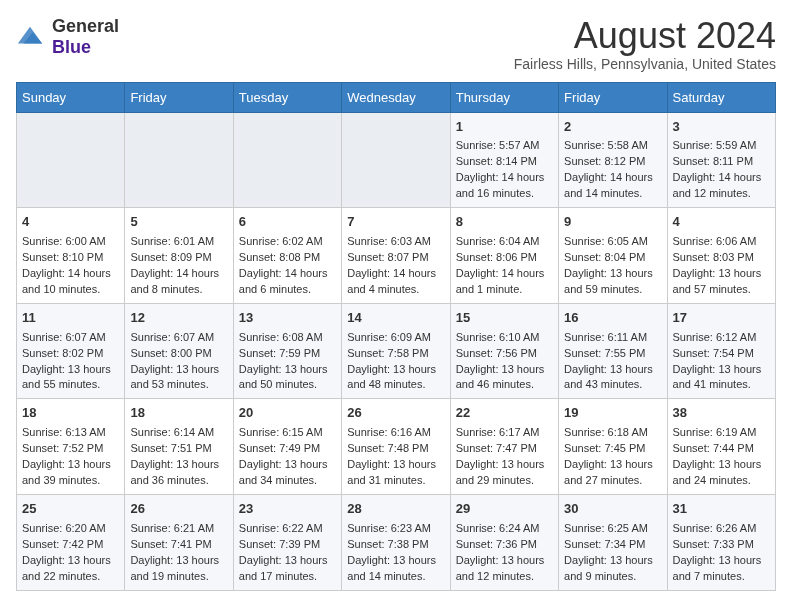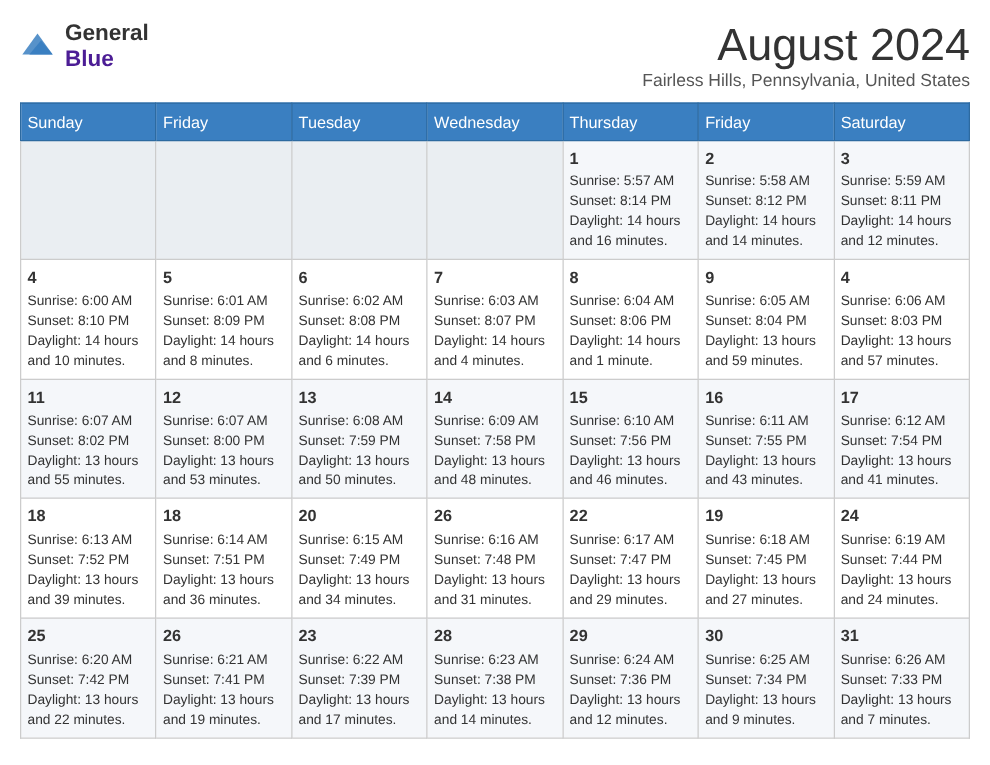--- a/index.html
+++ b/index.html
@@ -154,21 +154,21 @@
         <td><span class="day-number">16</span><span>Sunrise: 6:11 AM<br>Sunset: 7:55 PM<br>Daylight: 13 hours and 43 minutes.</span></td>
         <td><span class="day-number">17</span><span>Sunrise: 6:12 AM<br>Sunset: 7:54 PM<br>Daylight: 13 hours and 41 minutes.</span></td>
       </tr>
       <tr>
         <td><span class="day-number">18</span><span>Sunrise: 6:13 AM<br>Sunset: 7:52 PM<br>Daylight: 13 hours and 39 minutes.</span></td>
         <td><span class="day-number">18</span><span>Sunrise: 6:14 AM<br>Sunset: 7:51 PM<br>Daylight: 13 hours and 36 minutes.</span></td>
         <td><span class="day-number">20</span><span>Sunrise: 6:15 AM<br>Sunset: 7:49 PM<br>Daylight: 13 hours and 34 minutes.</span></td>
         <td><span class="day-number">26</span><span>Sunrise: 6:16 AM<br>Sunset: 7:48 PM<br>Daylight: 13 hours and 31 minutes.</span></td>
         <td><span class="day-number">22</span><span>Sunrise: 6:17 AM<br>Sunset: 7:47 PM<br>Daylight: 13 hours and 29 minutes.</span></td>
         <td><span class="day-number">19</span><span>Sunrise: 6:18 AM<br>Sunset: 7:45 PM<br>Daylight: 13 hours and 27 minutes.</span></td>
-        <td><span class="day-number">24</span><span>Sunrise: 6:19 AM<br>Sunset: 7:44 PM<br>Daylight: 13 hours and 24 minutes.</span></td>
+        <td><span class="day-number">38</span><span>Sunrise: 6:19 AM<br>Sunset: 7:44 PM<br>Daylight: 13 hours and 24 minutes.</span></td>
       </tr>
       <tr>
         <td><span class="day-number">25</span><span>Sunrise: 6:20 AM<br>Sunset: 7:42 PM<br>Daylight: 13 hours and 22 minutes.</span></td>
         <td><span class="day-number">26</span><span>Sunrise: 6:21 AM<br>Sunset: 7:41 PM<br>Daylight: 13 hours and 19 minutes.</span></td>
         <td><span class="day-number">23</span><span>Sunrise: 6:22 AM<br>Sunset: 7:39 PM<br>Daylight: 13 hours and 17 minutes.</span></td>
         <td><span class="day-number">28</span><span>Sunrise: 6:23 AM<br>Sunset: 7:38 PM<br>Daylight: 13 hours and 14 minutes.</span></td>
         <td><span class="day-number">29</span><span>Sunrise: 6:24 AM<br>Sunset: 7:36 PM<br>Daylight: 13 hours and 12 minutes.</span></td>
         <td><span class="day-number">30</span><span>Sunrise: 6:25 AM<br>Sunset: 7:34 PM<br>Daylight: 13 hours and 9 minutes.</span></td>
         <td><span class="day-number">31</span><span>Sunrise: 6:26 AM<br>Sunset: 7:33 PM<br>Daylight: 13 hours and 7 minutes.</span></td>
       </tr>

